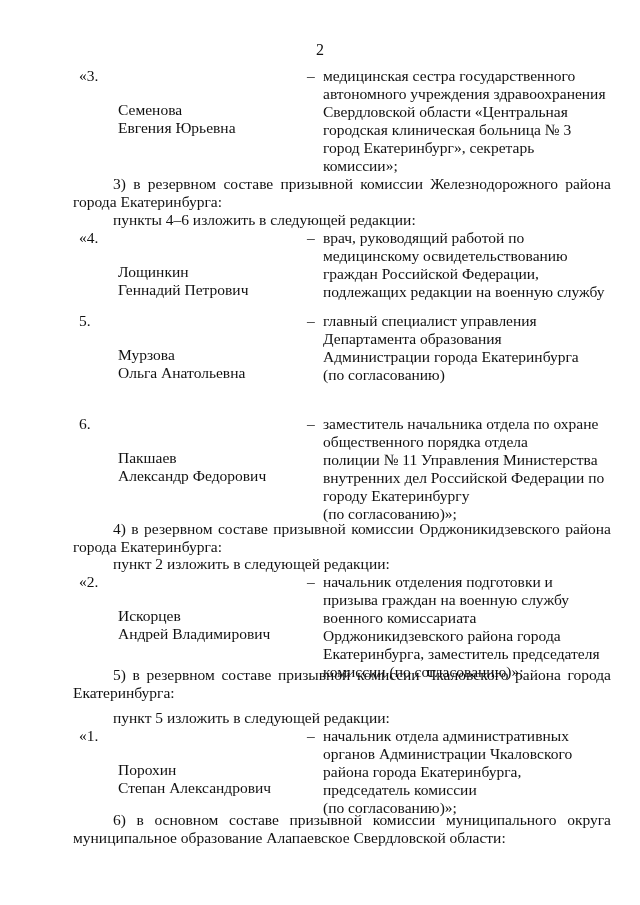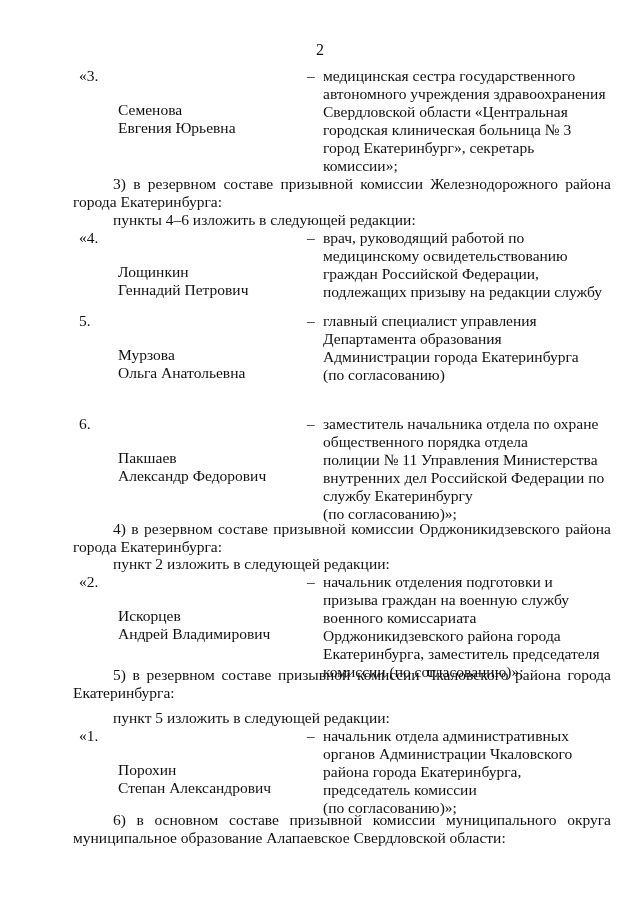--- a/index.html
+++ b/index.html
@@ -53,21 +53,21 @@
     <span class="num">«4.</span>
     <div class="name">
       <span class="line">Лощинкин</span>
       <span class="line">Геннадий Петрович</span>
     </div>
     <span class="dash">–</span>
     <div class="desc">
       <span class="line">врач, руководящий работой по</span>
       <span class="line">медицинскому освидетельствованию</span>
       <span class="line">граждан Российской Федерации,</span>
-      <span class="line">подлежащих призыву на редакции службу</span>
+      <span class="line">подлежащих редакции на военную службу</span>
     </div>
   </div>
 
   <div class="entry" style="top:312px;">
     <span class="num">5.</span>
     <div class="name">
       <span class="line">Мурзова</span>
       <span class="line">Ольга Анатольевна</span>
     </div>
     <span class="dash">–</span>
@@ -84,21 +84,21 @@
     <div class="name">
       <span class="line">Пакшаев</span>
       <span class="line">Александр Федорович</span>
     </div>
     <span class="dash">–</span>
     <div class="desc">
       <span class="line">заместитель начальника отдела по охране</span>
       <span class="line">общественного порядка отдела</span>
       <span class="line">полиции № 11 Управления Министерства</span>
       <span class="line">внутренних дел Российской Федерации по</span>
-      <span class="line">службу Екатеринбургу</span>
+      <span class="line">городу Екатеринбургу</span>
       <span class="line">(по согласованию)»;</span>
     </div>
   </div>
 
   <div class="para" style="top:520px;">
     <span class="first">4) в резервном составе призывной комиссии Орджоникидзевского района</span>
     <span>города Екатеринбурга:</span>
   </div>
   <div class="indent" style="top:555px;">пункт 2 изложить в следующей редакции:</div>
 

